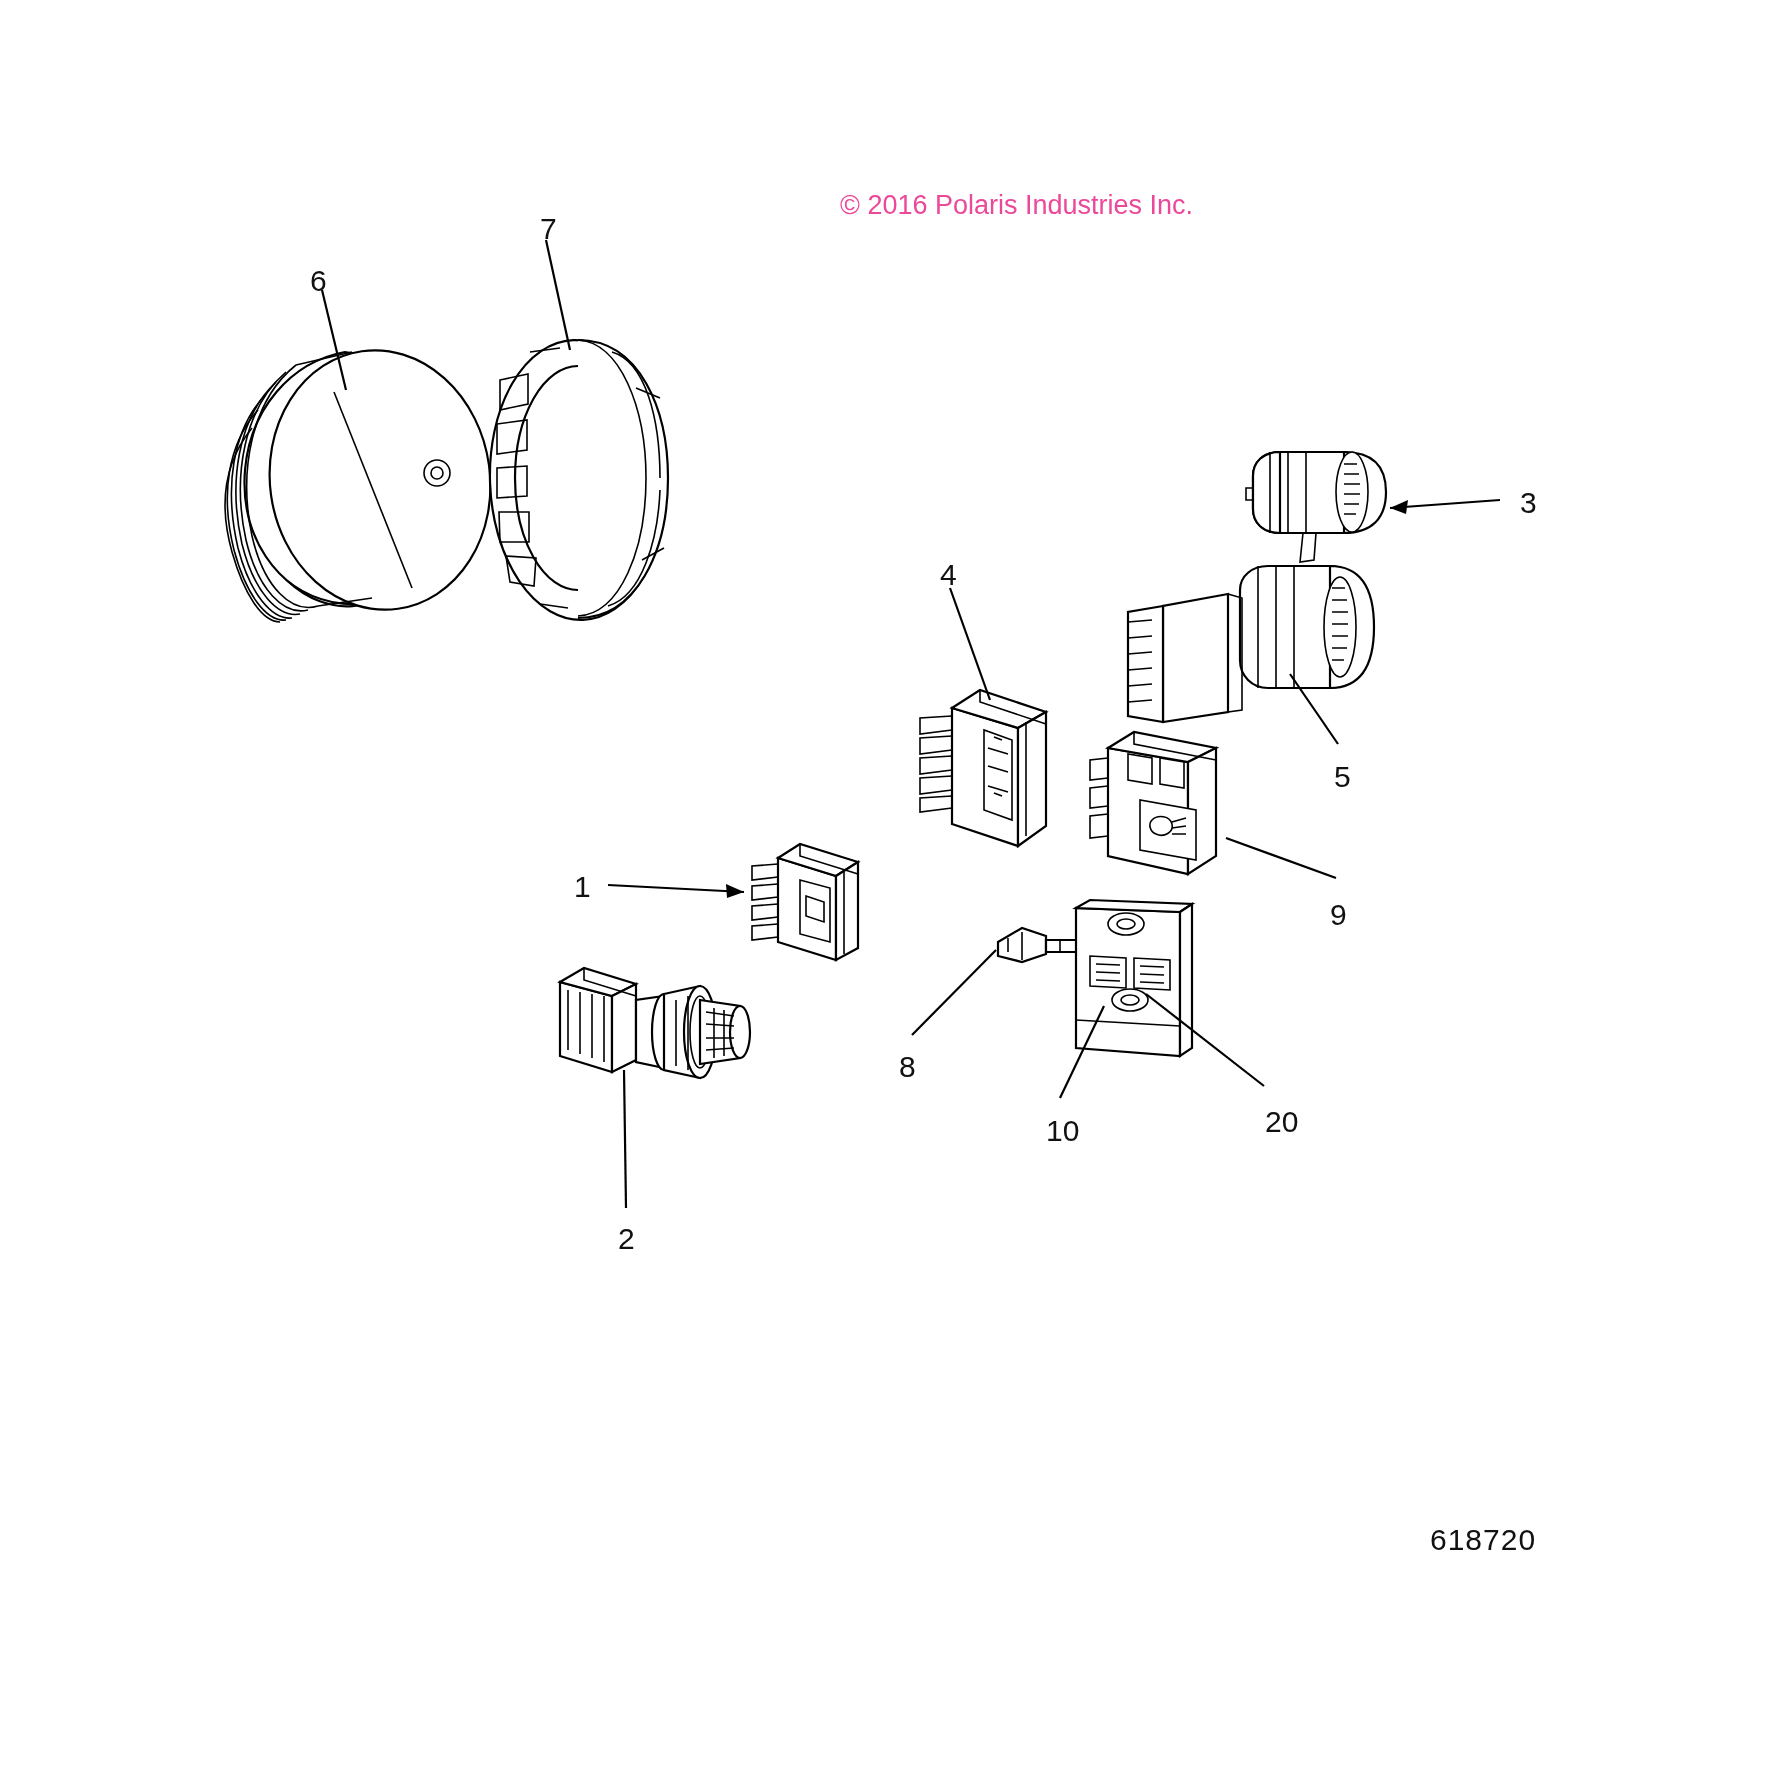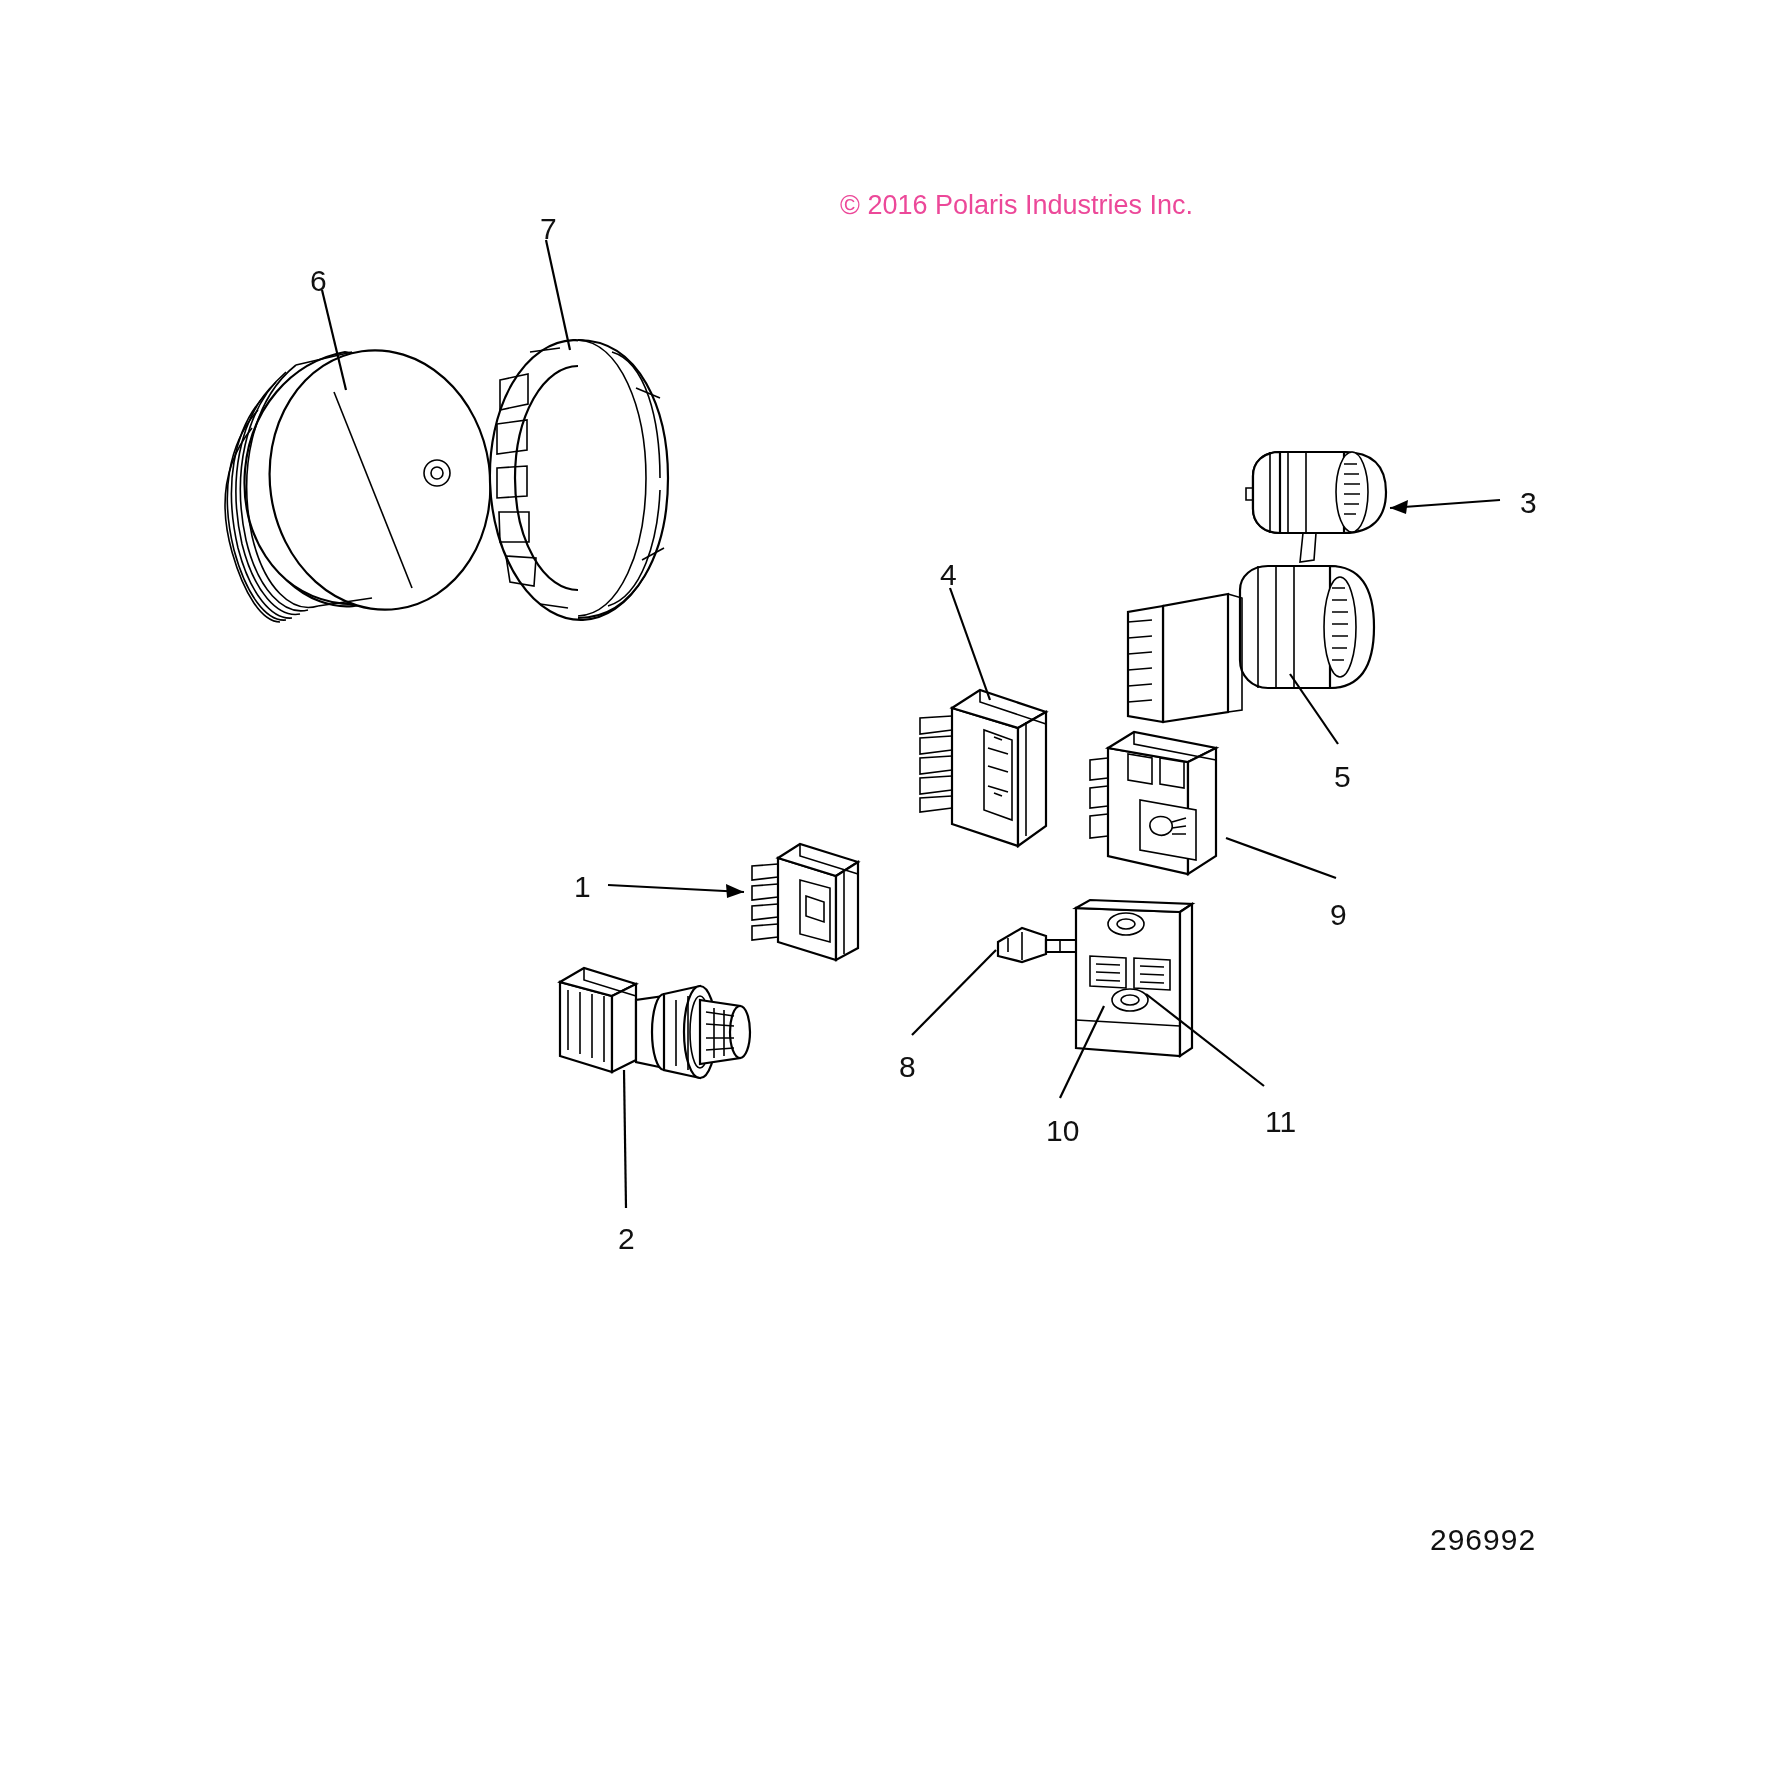--- a/index.html
+++ b/index.html
@@ -52,21 +52,21 @@
   .thin { stroke: #000; stroke-width: 1.6; fill: none; }
   .thinf { stroke: #000; stroke-width: 1.6; fill: #fff; }
   .lead { stroke: #000; stroke-width: 2.2; fill: none; }
 </style>
 </head>
 <body>
 
 <div id="page">
 
   <div class="copyright">© 2016 Polaris Industries Inc.</div>
-  <div class="partnum">296992</div>
+  <div class="partnum">618720</div>
 
   <svg class="art" viewBox="0 0 1782 1782">
 
     <g>
       <path class="lnf" d="M300 380 C 248 410 236 490 262 545 C 290 604 349 619 380 596 L 398 578 C 430 552 443 490 430 438 C 415 378 366 342 330 358 Z" transform="translate(0,0)"></path>
 
       <path class="lnf" d="M345 352
            C 290 362 250 410 245 470
            C 240 536 276 590 332 602
            C 392 614 440 572 452 506
@@ -263,16 +263,16 @@
 
   <div class="calloutnum" style="left:310px; top:264px;">6</div>
   <div class="calloutnum" style="left:540px; top:212px;">7</div>
   <div class="calloutnum" style="left:1520px; top:486px;">3</div>
   <div class="calloutnum" style="left:940px; top:558px;">4</div>
   <div class="calloutnum" style="left:1334px; top:760px;">5</div>
   <div class="calloutnum" style="left:574px; top:870px;">1</div>
   <div class="calloutnum" style="left:1330px; top:898px;">9</div>
   <div class="calloutnum" style="left:899px; top:1050px;">8</div>
   <div class="calloutnum" style="left:1046px; top:1114px;">10</div>
-  <div class="calloutnum" style="left:1265px; top:1105px;">11</div>
+  <div class="calloutnum" style="left:1265px; top:1105px;">20</div>
   <div class="calloutnum" style="left:618px; top:1222px;">2</div>
 
 </div>
 
 </body></html>

